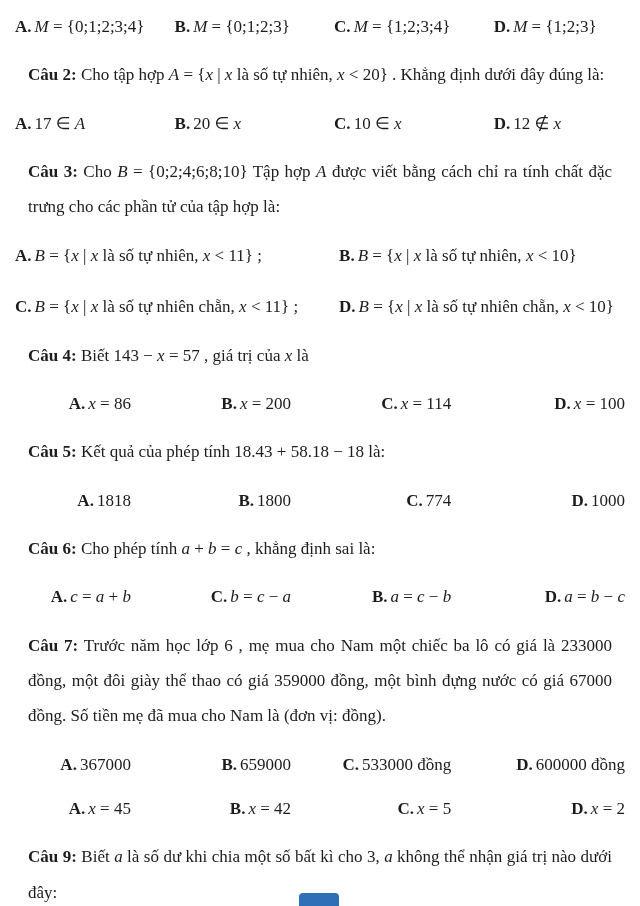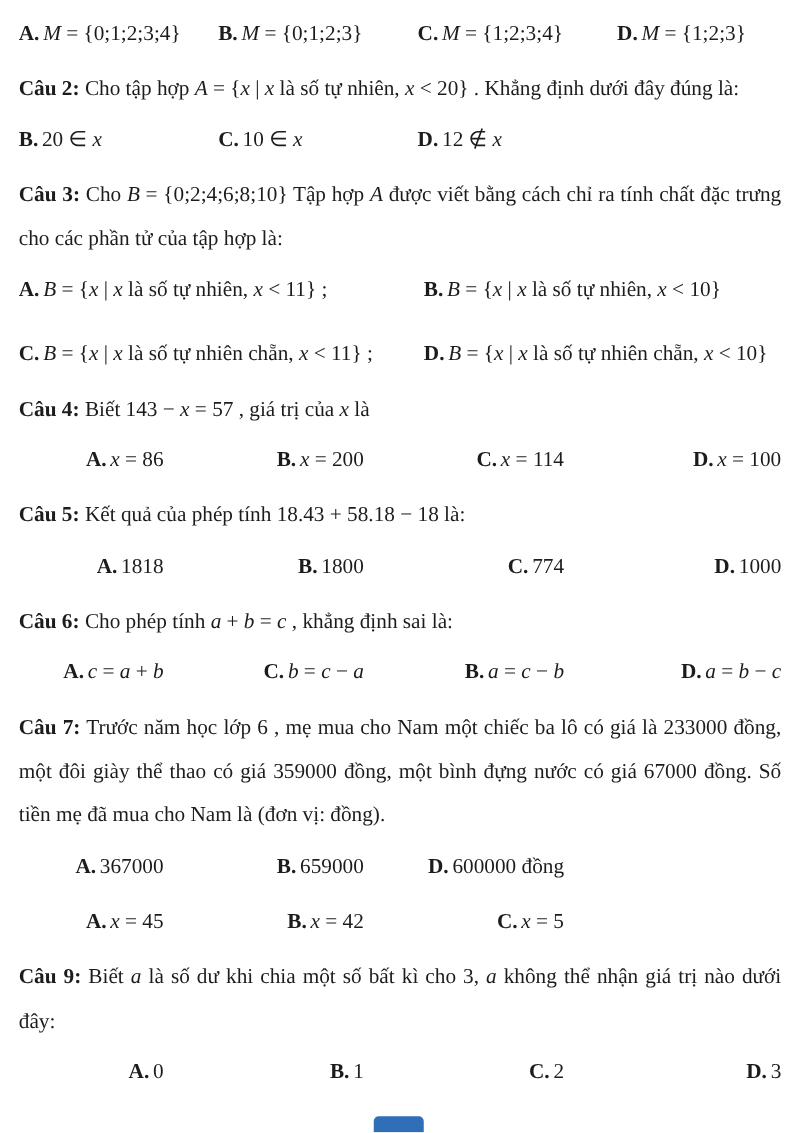--- a/index.html
+++ b/index.html
@@ -3,21 +3,21 @@
 <meta charset="utf-8">
 <style>
   html,body{margin:0;padding:0;background:#ffffff;}
   .page{
     width:640px;height:906px;box-sizing:border-box;
     padding:4px 15px 0 15px;position:relative;overflow:hidden;
     font-family:"Liberation Serif", serif;
     font-size:17px;color:#1c1c1c;background:#ffffff;
   }
   .q{margin:0 0 9px 0;}
-  .qbody{margin:0;line-height:2.08;}
+  .qbody{margin:13px;line-height:2.08;}
   .just{text-align:justify;}
   .qlabel{font-weight:bold;}
   .opts{display:grid;margin:5px 0 9px 0;line-height:2.08;column-gap:4px;row-gap:10px;}
   .c4w{grid-template-columns:25.5% 25.5% 25.5% 1fr;}
   .c4{grid-template-columns:19% 25.6% 25.6% 1fr;text-align:right;}
   .c2{grid-template-columns:50.5% 1fr;gap:16px;}
   .opt{white-space:nowrap;}
   .opt b{font-weight:bold;margin-right:3px;}
   i{font-style:italic;}
   .footer-logo{position:absolute;left:299px;top:893px;width:40px;height:13px;
@@ -33,20 +33,21 @@
       <span class="opt"><b>A.</b><span><i>M</i> = {0;1;2;3;4}</span></span>
       <span class="opt"><b>B.</b><span><i>M</i> = {0;1;2;3}</span></span>
       <span class="opt"><b>C.</b><span><i>M</i> = {1;2;3;4}</span></span>
       <span class="opt"><b>D.</b><span><i>M</i> = {1;2;3}</span></span>
     </div>
   </section>
 
   <section class="q">
     <p class="qbody"><b class="qlabel">Câu 2:</b> <span>Cho tập hợp <i>A</i> = {<i>x</i> | <i>x</i> là số tự nhiên, <i>x</i> &lt; 20} . Khẳng định dưới đây đúng là:</span></p>
     <div class="opts c4w">
+      <span class="opt"><b>A.</b><span>17 ∈ <i>A</i></span></span>
       <span class="opt"><b>B.</b><span>20 ∈ <i>x</i></span></span>
       <span class="opt"><b>C.</b><span>10 ∈ <i>x</i></span></span>
       <span class="opt"><b>D.</b><span>12 ∉ <i>x</i></span></span>
     </div>
   </section>
 
   <section class="q">
     <p class="qbody just"><b class="qlabel">Câu 3:</b> <span>Cho <i>B</i> = {0;2;4;6;8;10} Tập hợp <i>A</i> được viết bằng cách chỉ ra tính chất đặc trưng cho các phần tử của tập hợp là:</span></p>
     <div class="opts c2">
       <span class="opt"><b>A.</b><span><i>B</i> = {<i>x</i> | <i>x</i> là số tự nhiên, <i>x</i> &lt; 11} ;</span></span>
@@ -84,29 +85,31 @@
       <span class="opt"><b>B.</b><span><i>a</i> = <i>c</i> − <i>b</i></span></span>
       <span class="opt"><b>D.</b><span><i>a</i> = <i>b</i> − <i>c</i></span></span>
     </div>
   </section>
 
   <section class="q">
     <p class="qbody just"><b class="qlabel">Câu 7:</b> <span>Trước năm học lớp 6 , mẹ mua cho Nam một chiếc ba lô có giá là 233000 đồng, một đôi giày thể thao có giá 359000 đồng, một bình đựng nước có giá 67000 đồng. Số tiền mẹ đã mua cho Nam là (đơn vị: đồng).</span></p>
     <div class="opts c4">
       <span class="opt"><b>A.</b><span>367000</span></span>
       <span class="opt"><b>B.</b><span>659000</span></span>
+      <span class="opt"><b>C.</b><span>533000 đồng</span></span>
       <span class="opt"><b>D.</b><span>600000 đồng</span></span>
     </div>
   </section>
 
   <section class="q">
     <div class="opts c4">
       <span class="opt"><b>A.</b><span><i>x</i> = 45</span></span>
       <span class="opt"><b>B.</b><span><i>x</i> = 42</span></span>
       <span class="opt"><b>C.</b><span><i>x</i> = 5</span></span>
+      <span class="opt"><b>D.</b><span><i>x</i> = 2</span></span>
     </div>
   </section>
 
   <section class="q">
     <p class="qbody just"><b class="qlabel">Câu 9:</b> <span>Biết <i>a</i> là số dư khi chia một số bất kì cho 3, <i>a</i> không thể nhận giá trị nào dưới đây:</span></p>
     <div class="opts c4">
       <span class="opt"><b>A.</b><span>0</span></span>
       <span class="opt"><b>B.</b><span>1</span></span>
       <span class="opt"><b>C.</b><span>2</span></span>
       <span class="opt"><b>D.</b><span>3</span></span>

